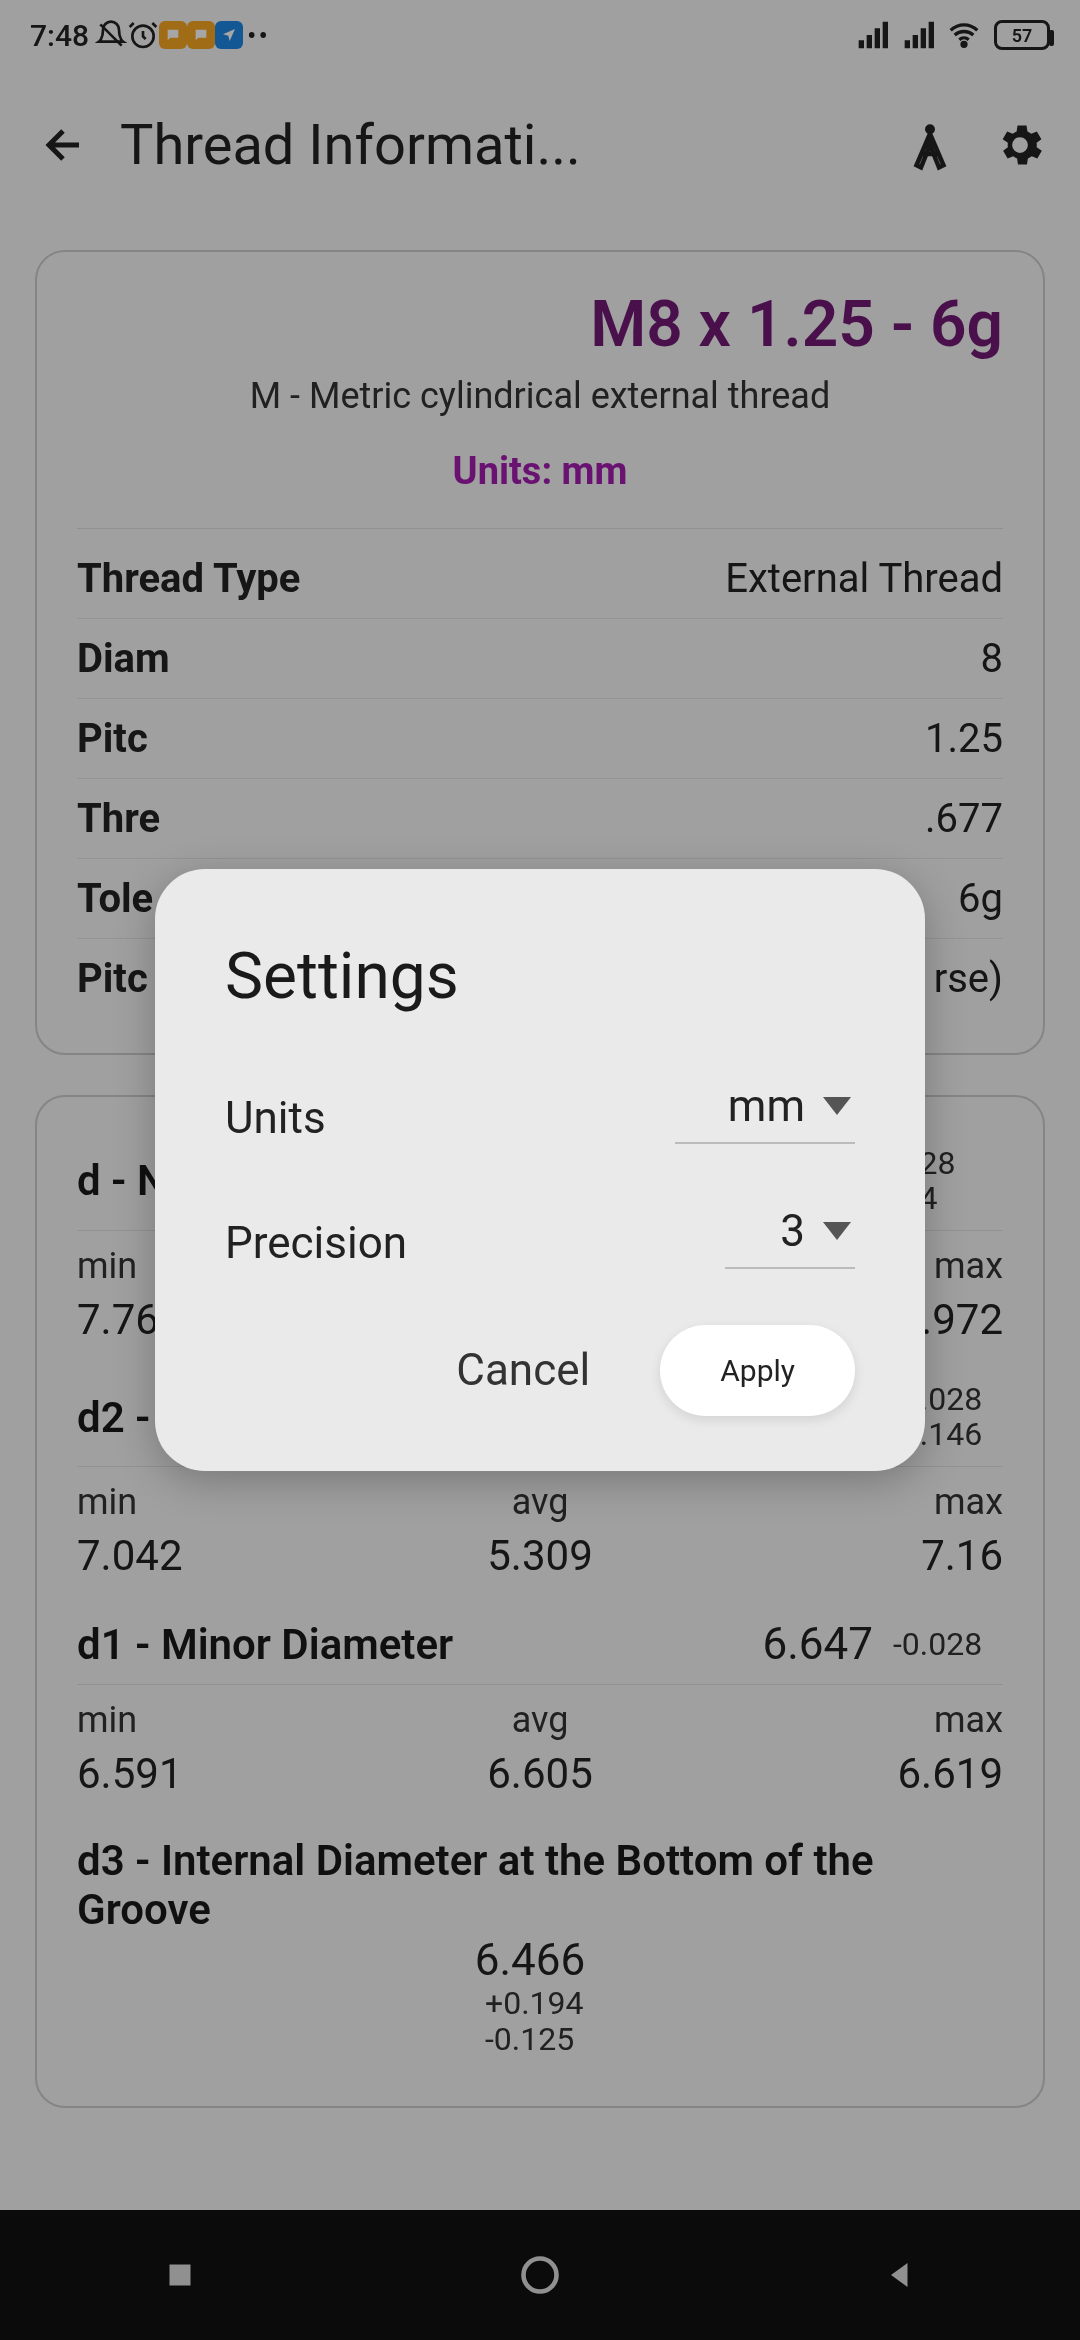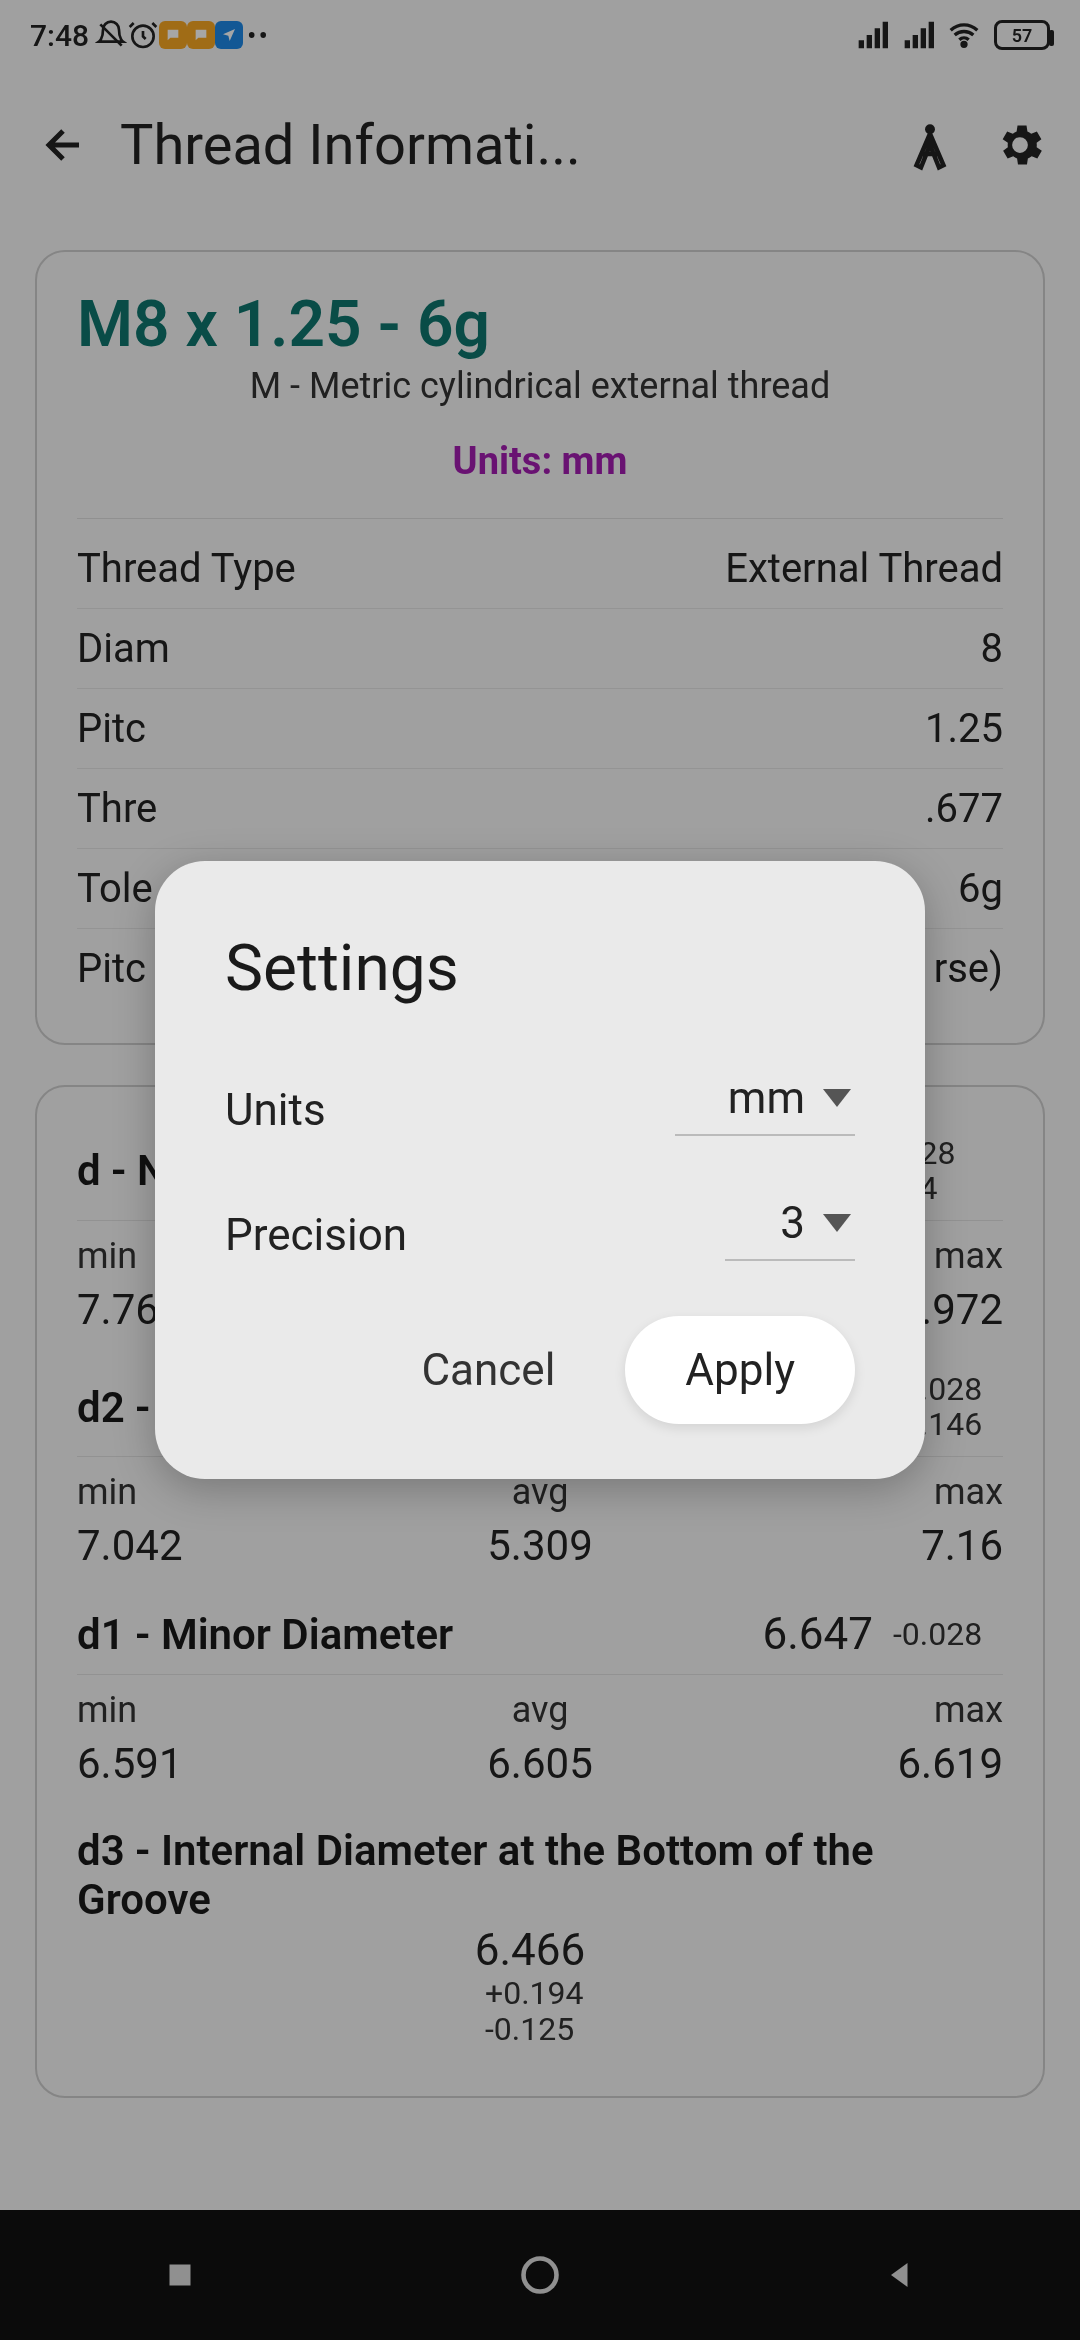--- a/index.html
+++ b/index.html
@@ -23,26 +23,26 @@
   
   .appbar { height: 150px; display: flex; align-items: center; padding: 0 30px; }
   .appbar .back { width:70px; height:70px; display:flex; align-items:center; justify-content:center;}
   .appbar .title { flex:1; font-size: 56px; font-weight: 400; color:#222; padding-left:20px; white-space:nowrap; overflow:hidden; text-overflow:ellipsis;}
   .appbar .actions { display:flex; gap:30px; align-items:center;}
   .act { width:60px; height:60px; display:flex; align-items:center; justify-content:center;}
 
   
   .content { padding: 30px 35px; overflow-y: hidden; height: calc(2340px - 70px - 150px - 130px); }
   .card { border:2px solid #ccc; border-radius:30px; padding: 35px 40px; background:#f6f6f6; margin-bottom:40px;}
-  .card h1 { text-align:left; font-size:64px; font-weight:600; color:#0f766e; }
+  .card h1 { text-align:right; font-size:64px; font-weight:600; color:#701a75; margin-bottom:10px;}
   .card .sub { text-align:center; font-size:36px; color:#333; line-height:1.35;}
   .card .units { text-align:center; font-size:38px; font-weight:700; color:#a21caf; margin-top:28px;}
   .card hr { border:none; border-top:1px solid #ddd; margin:35px 0 10px;}
   .row { display:flex; justify-content:space-between; align-items:center; padding:16px 0; border-bottom:1px solid #e3e3e3; font-size:40px; color:#222;}
-  .row .lbl{font-weight:400;}
+  .row .lbl{font-weight:700;}
   .row .val{font-weight:400;}
   .card .row:last-child{border-bottom:none;}
   .big-row{display:flex; align-items:center; padding:14px 0; border-bottom:1px solid #e0e0e0;}
   .big-row .name{font-size:42px; font-weight:600; flex:1; color:#1a1a1a;}
   .big-row .numa{font-size:44px; color:#222; margin-right:20px;}
   .big-row .tol{font-size:32px; color:#333; display:flex; flex-direction:column; line-height:1.1; text-align:left; min-width:110px;}
   .mmm{display:flex; justify-content:space-between; padding:14px 0 8px; font-size:36px; color:#333;}
   .mmmv{display:flex; justify-content:space-between; padding:0 0 24px; font-size:42px; color:#222;}
   .col{flex:1; text-align:left;}
   .colc{flex:1; text-align:center;}
@@ -56,21 +56,21 @@
   .overlay{position:absolute; inset:0; background:rgba(0,0,0,0.35); display:flex; align-items:center; justify-content:center;}
   .dialog{width:770px; background:#eaeaea; border-radius:50px; padding:70px 70px 55px; box-shadow:0 10px 40px rgba(0,0,0,0.25);}
   .dialog h2{font-size:64px; font-weight:400; color:#1a1a1a; margin-bottom:60px;}
   .field{display:flex; align-items:flex-end; justify-content:space-between; margin-bottom:55px;}
   .field .flab{font-size:44px; color:#222;}
   .field .sel{display:flex; align-items:center; gap:18px; border-bottom:2px solid #bbb; padding:6px 4px 10px; min-width:180px; justify-content:flex-end;}
   .field .sel .sval{font-size:44px; color:#222;}
   .tri{width:0;height:0;border-left:14px solid transparent;border-right:14px solid transparent;border-top:18px solid #555;}
   .dialog-actions{display:flex; justify-content:flex-end; gap:40px; margin-top:30px; align-items:center;}
   .btn-flat{font-size:44px; color:#333; padding:20px 30px;}
-  .btn-primary{font-size:44px; color:#222; background:#fff; border-radius:55px; padding:28px 60px; box-shadow:0 4px 12px rgba(0,0,0,0.1);}
+  .btn-primary{font-size:30px; color:#222; background:#fff; border-radius:55px; padding:28px 60px; box-shadow:0 4px 12px rgba(0,0,0,0.1);}
 
   .battery{border:3px solid #222; border-radius:8px; width:56px; height:30px; position:relative; display:flex; align-items:center; justify-content:center; font-size:18px; font-weight:600;}
   .battery::after{content:''; position:absolute; right:-7px; top:7px; width:5px; height:16px; background:#222; border-radius:2px;}
 </style>
 </head>
 <body>
 
 <div class="screen">
 
   <div class="statusbar">

